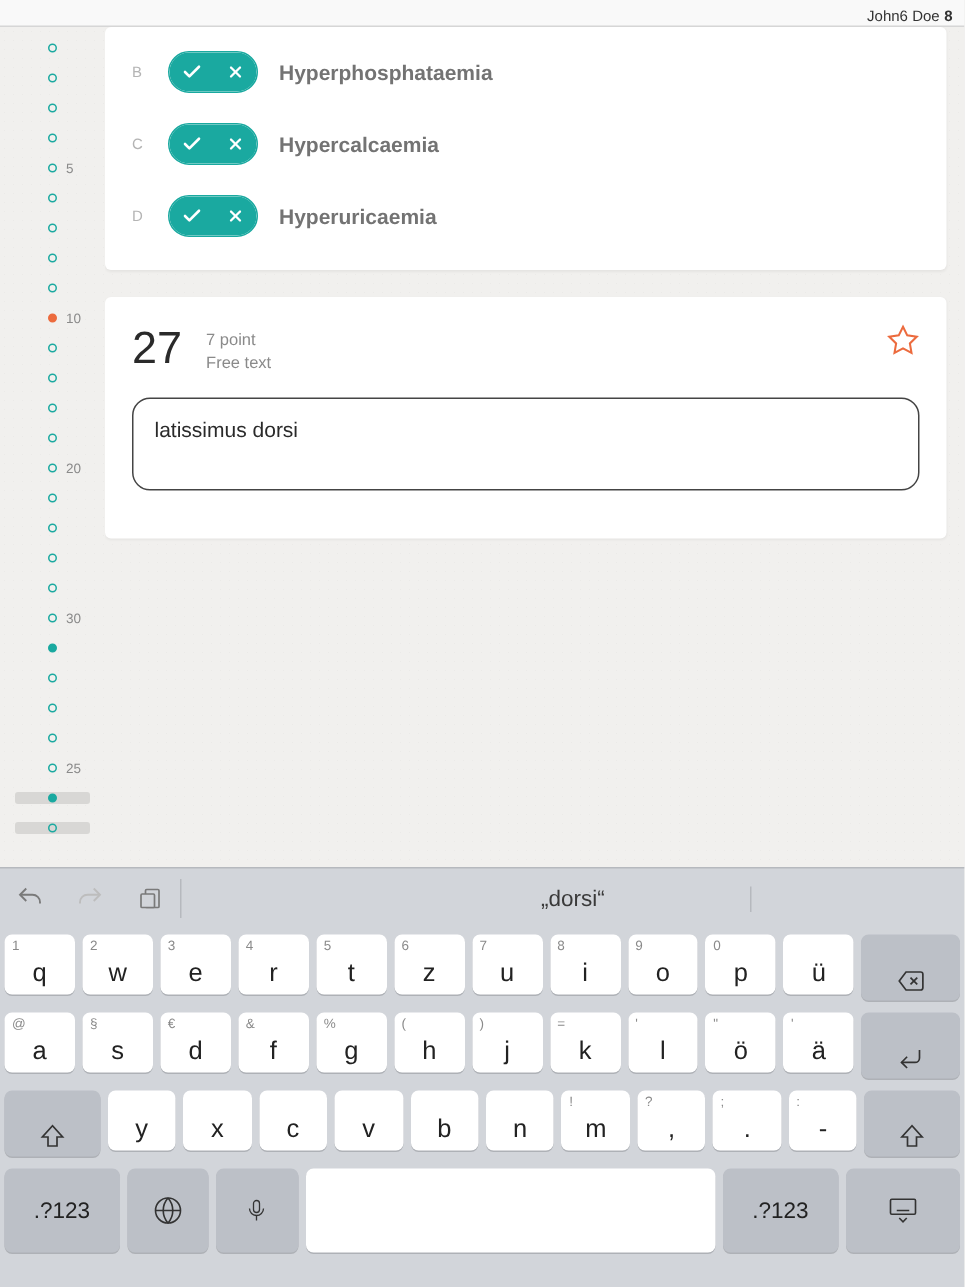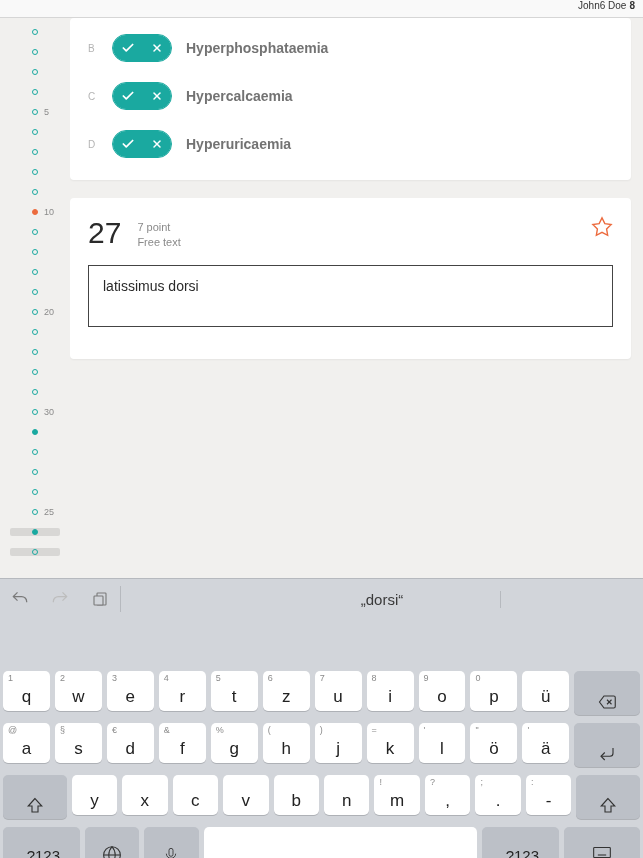--- a/index.html
+++ b/index.html
@@ -1,20 +1,20 @@
 <!DOCTYPE html>
 <html><head>
 <meta charset="utf-8">
 <style>
   * { box-sizing: border-box; margin: 0; padding: 0; }
   html, body { width: 643px; height: 858px; overflow: hidden; font-family: -apple-system, "Helvetica Neue", Arial, sans-serif; }
   body { background: #efefef; display: flex; flex-direction: column; }
 
   
-  .userbar { height: 18px; background: #f9f9f9; border-bottom: 1px solid #d6d6d6; display: flex; justify-content: flex-end; align-items: flex-start; padding-right: 8px; font-size: 10px; color: #333; }
+  .userbar { height: 18px; background: #f9f9f9; border-bottom: 1px solid #d6d6d6; display: flex; justify-content: flex-end; align-items: flex-end; padding-right: 8px; font-size: 10px; color: #333; }
   .userbar .bold { font-weight: 700; margin-left: 3px; }
 
   
   .main { flex: 1; display: flex; background: #f1f0ee; overflow: hidden; position: relative; }
   .main::before { content:""; position:absolute; inset:0; background-image: radial-gradient(#e4e3e1 0.5px, transparent 0.5px); background-size: 6px 6px; opacity:.5; pointer-events:none; }
 
   
   .progress { width: 70px; padding: 10px 0 0 0; display: flex; flex-direction: column; align-items: center; position: relative; z-index:1;}
   .dots { display: flex; flex-direction: column; align-items: center; gap: 12px; }
   .dot-row { display: flex; align-items: center; height: 8px; position: relative; width: 50px; }
@@ -36,24 +36,24 @@
   .toggle .seg { flex:1; display:flex; align-items:center; justify-content:center; }
   .toggle .seg.active { background:#1aa9a0; }
   .option-label { font-size: 14px; color:#737373; font-weight:600; }
 
   .qcard { padding: 18px 18px 32px 18px; }
   .qhead { display:flex; align-items:flex-start; gap:16px; margin-bottom:14px; }
   .qnum { font-size: 30px; font-weight:400; color:#2a2a2a; }
   .qmeta { font-size: 11px; color:#8a8a8a; line-height:1.4; margin-top:4px;}
   .star { margin-left:auto; }
   .qtext { font-size: 14px; color:#2a2a2a; line-height:1.45; margin-bottom:18px; }
-  .answerbox { border:1px solid #444; border-radius:0; min-height:62px; padding:12px 14px; font-size:14px; color:#2a2a2a; }
+  .answerbox { border:1px solid #444; border-radius:12px; min-height:62px; padding:12px 14px; font-size:14px; color:#2a2a2a; }
 
   
-  .kbd { height: 280px; background: #d2d5da; border-top:1px solid #b6b9be; display:flex; flex-direction:column;gap:48px; }
+  .kbd { height: 280px; background: #d2d5da; border-top:1px solid #b6b9be; display:flex; flex-direction:column; }
   .kbd-toolbar { height:40px; display:flex; align-items:center; }
   .kbd-toolbar .tb-btn { width:40px; height:40px; display:flex; align-items:center; justify-content:center; color:#5a5a5a; }
   .tb-divider { width:1px; height:26px; background:#b6b9be; }
   .kbd-suggest { flex:1; display:flex; align-items:center; justify-content:center; font-size:15px; color:#3a3a3a; border-right:1px solid #b6b9be; }
   .kbd-suggest.side { flex:.6; }
   .kbd-suggest.center { font-weight:400; }
 
   .kbd-rows { flex:1; display:flex; flex-direction:column; padding:4px 3px 3px 3px; gap:8px; }
   .krow { display:flex; gap:5px; }
   .key { flex:1; background:#fff; border-radius:5px; box-shadow:0 1px 0 #aeb1b6; display:flex; flex-direction:column; align-items:center; justify-content:flex-end; height:40px; padding-bottom:4px; position:relative; font-size:17px; color:#222; }

